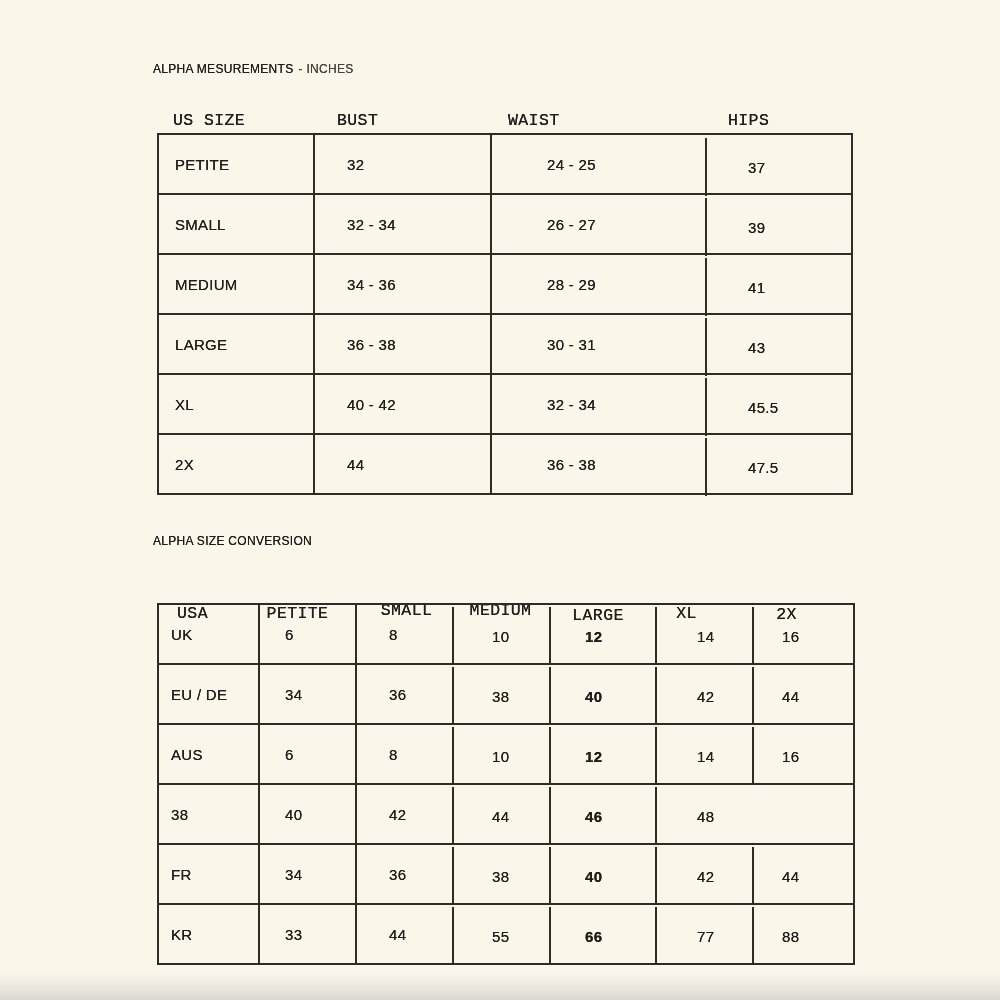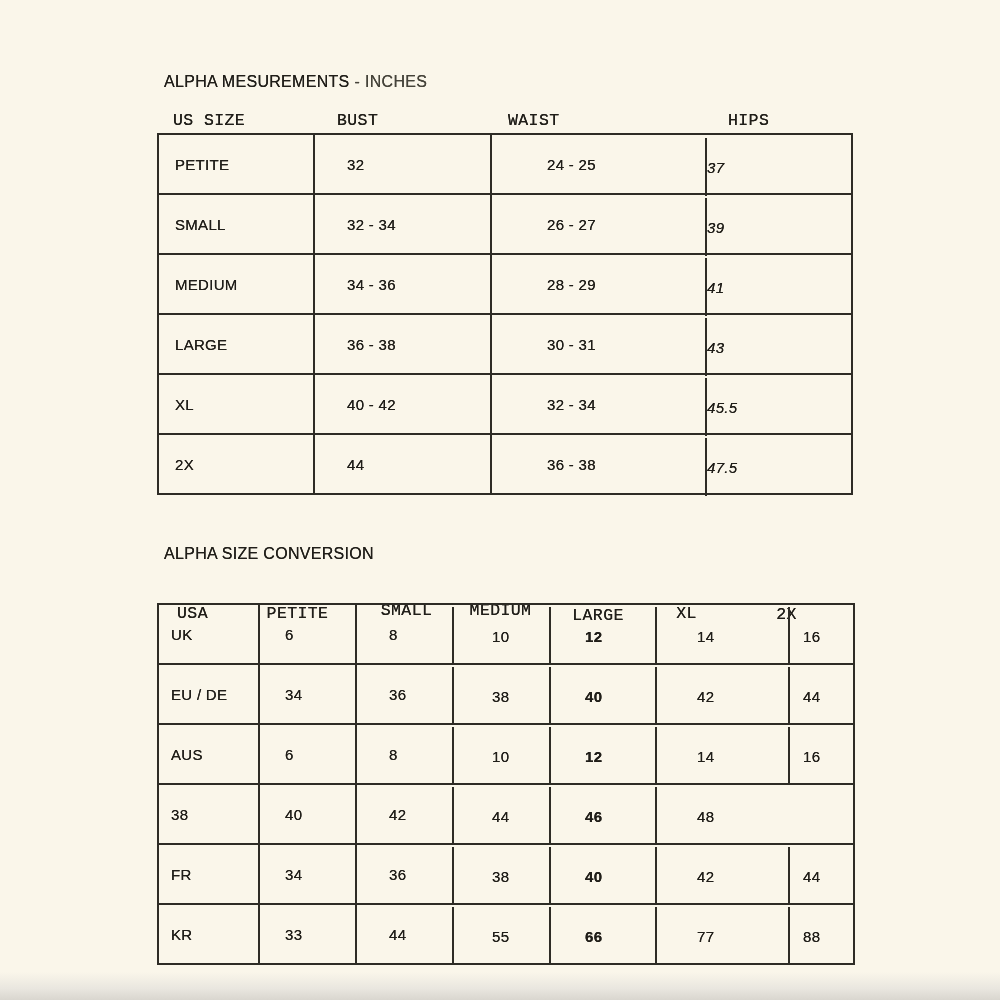--- a/index.html
+++ b/index.html
@@ -13,22 +13,22 @@
   .canvas{
     position:relative;
     width:1000px;height:1000px;
     background:var(--bg);
     color:var(--text);
     font-family:"Liberation Sans", sans-serif;
     overflow:hidden;
   }
   .sec-title{
     position:absolute;
-    margin:12px;
-    font-size:16px;
+    margin:1px;
+    font-size:12px;
     font-weight:normal;
     letter-spacing:.3px;
     text-shadow:0 0 .4px currentColor;
     white-space:nowrap;
   }
   #t1-title{left:152px;top:61px;}
   #t2-title{left:152px;top:533px;}
   .sec-title .suffix{color:var(--suffix);margin-left:5px;}
 
   .theaders{
@@ -78,29 +78,29 @@
     letter-spacing:.3px;
     text-shadow:0 0 .3px currentColor;
     box-sizing:border-box;
     white-space:nowrap;
   }
   .tcell + .tcell{border-left:2px solid var(--line);}
 
   #t1-grid .tcell:nth-child(1){padding-left:16px;}
   #t1-grid .tcell:nth-child(2){padding-left:32px;}
   #t1-grid .tcell:nth-child(3){padding-left:55px;}
-  #t1-grid .tcell:nth-child(4){transform:translateY(3px);font-style:italic;}
+  #t1-grid .tcell:nth-child(4){padding-left:41px;transform:translateY(3px);}
 
   #t2-grid .tcell:nth-child(1){padding-left:12px;}
   #t2-grid .tcell:nth-child(2){padding-left:25px;}
   #t2-grid .tcell:nth-child(3){padding-left:32px;}
   #t2-grid .tcell:nth-child(4){padding-left:38px;transform:translateY(2px);}
   #t2-grid .tcell:nth-child(5){padding-left:34px;transform:translateY(2px);font-weight:bold;}
   #t2-grid .tcell:nth-child(6){padding-left:40px;transform:translateY(2px);}
-  #t2-grid .tcell:nth-child(7){padding-left:13px;transform:translateY(2px);margin-left:36px;}
+  #t2-grid .tcell:nth-child(7){padding-left:28px;transform:translateY(2px);}
 
   .bottom-fade{
     position:absolute;
     left:0;right:0;bottom:0;
     height:28px;
     background:linear-gradient(to bottom, rgba(233,231,224,0) 0%, #e9e6df 60%, var(--fade) 100%);
   }
 </style>
 </head>
 <body>

